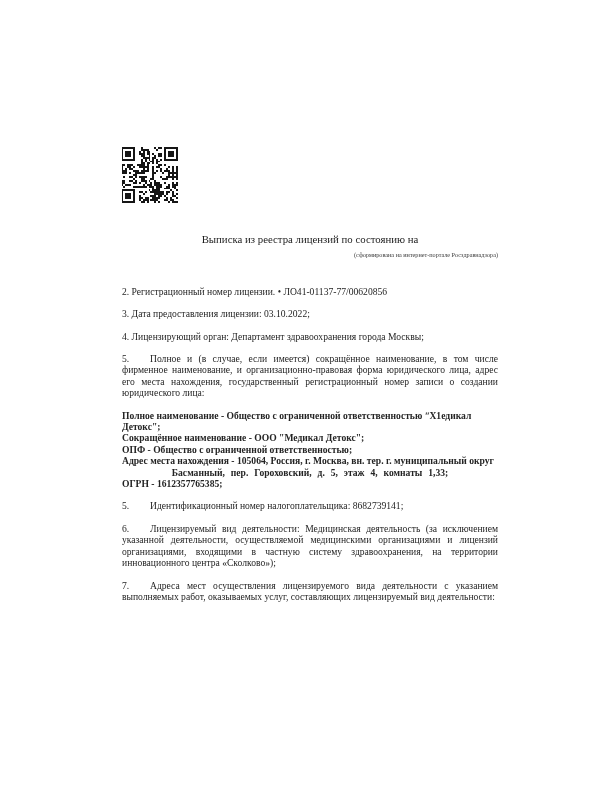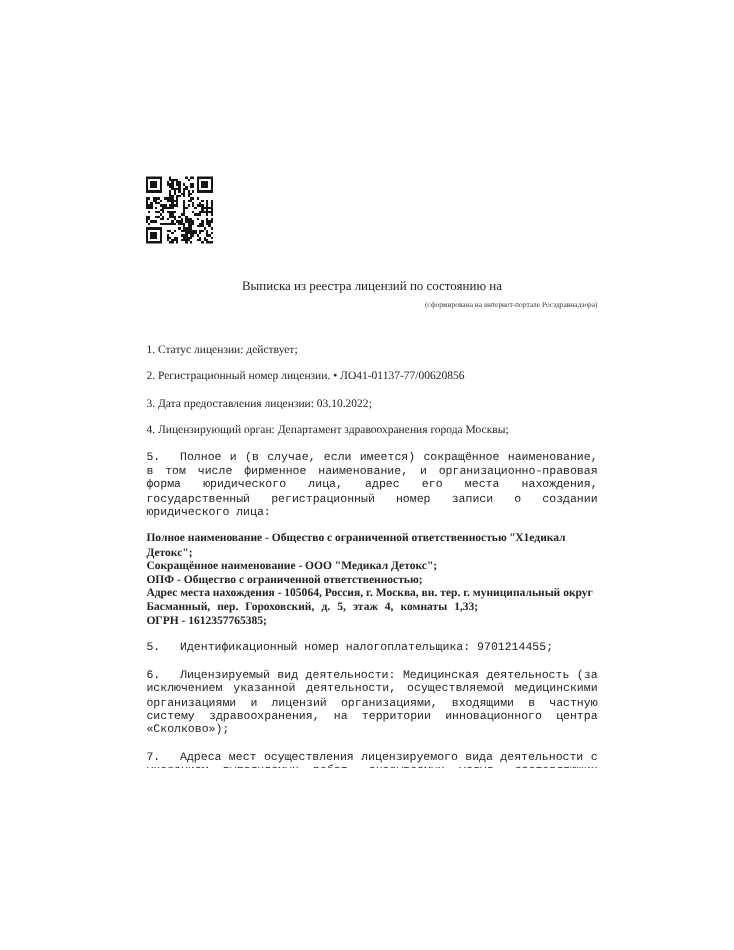--- a/index.html
+++ b/index.html
@@ -31,26 +31,25 @@
     margin-top:5px;
     text-align:right;
     font-size:6.2px;line-height:8px;
     color:#3a3a3a;
   }
   .items{margin-top:27px;}
   .item{margin:0 0 11px 0;}
   .num-para{
     margin:0 0 11px 0;
     text-align:justify;
-    font-family:Liberation Mono, monospace;
   }
   .pnum{display:inline-block;width:28px;}
   .org{margin:0 0 11px 0;font-weight:bold;}
   .org-line{margin:0;}
-  .org-line.wide{word-spacing:3.5px;}
+  .org-line.wide{word-spacing:3.5px;text-align:center;}
 </style>
 </head>
 <body>
 
 <div class="page">
 
   <div class="qr">
       <svg viewBox="0 0 29 29" shape-rendering="crispEdges" fill="#161616">
         <rect x="0" y="0" width="7" height="7"></rect>
         <rect x="1" y="1" width="5" height="5" fill="#fff"></rect>
@@ -357,37 +356,36 @@
 
   <div class="content">
 
     <div class="title">
       <div>Выписка из реестра лицензий по состоянию на</div>
     </div>
 
     <div class="note">(сформирована на интернет-портале Росздравнадзора)</div>
 
     <div class="items">
-      <div class="item">1. Статус лицензии: действует;</div>
       <div class="item">2. Регистрационный номер лицензии. • ЛО41-01137-77/00620856</div>
       <div class="item">3. Дата предоставления лицензии: 03.10.2022;</div>
       <div class="item">4. Лицензирующий орган: Департамент здравоохранения города Москвы;</div>
     </div>
 
     <p class="num-para"><span class="pnum">5.</span><span>Полное и (в случае, если имеется) сокращённое наименование, в том числе фирменное наименование, и организационно-правовая форма юридического лица, адрес его места нахождения, государственный регистрационный номер записи о создании юридического лица:</span></p>
 
     <div class="org">
       <div class="org-line">Полное наименование - Общество с ограниченной ответственностью ʺХ1едикал Детокс";</div>
       <div class="org-line">Сокращённое наименование - ООО "Медикал Детокс";</div>
       <div class="org-line">ОПФ - Общество с ограниченной ответственностью;</div>
       <div class="org-line">Адрес места нахождения - 105064, Россия, г. Москва, вн. тер. г. муниципальный округ</div>
       <div class="org-line wide">Басманный, пер. Гороховский, д. 5, этаж 4, комнаты 1,33;</div>
       <div class="org-line">ОГРН - 1612357765385;</div>
     </div>
 
-    <p class="num-para"><span class="pnum">5.</span><span>Идентификационный номер налогоплательщика: 9701214455;</span></p>
+    <p class="num-para"><span class="pnum">5.</span><span>Идентификационный номер налогоплательщика: 8682739141;</span></p>
 
     <p class="num-para"><span class="pnum">6.</span><span>Лицензируемый вид деятельности: Медицинская деятельность (за исключением указанной деятельности, осуществляемой медицинскими организациями и лицензий организациями, входящими в частную систему здравоохранения, на территории инновационного центра «Сколково»);</span></p>
 
     <p class="num-para"><span class="pnum">7.</span><span>Адреса мест осуществления лицензируемого вида деятельности с указанием выполняемых работ, оказываемых услуг, составляющих лицензируемый вид деятельности:</span></p>
 
   </div>
 </div>
 
 </body></html>

